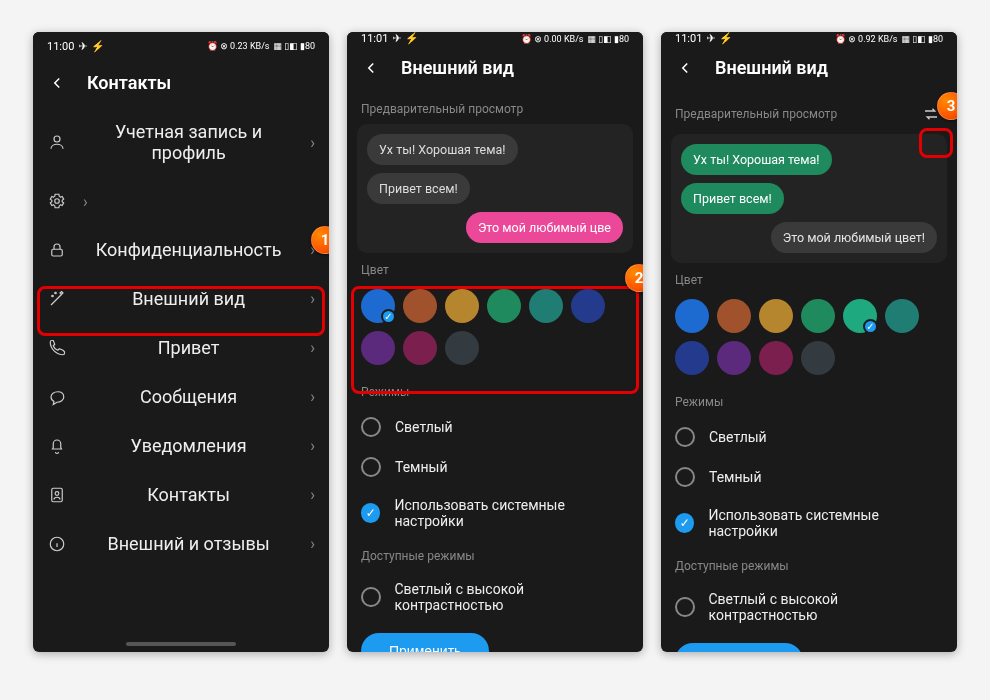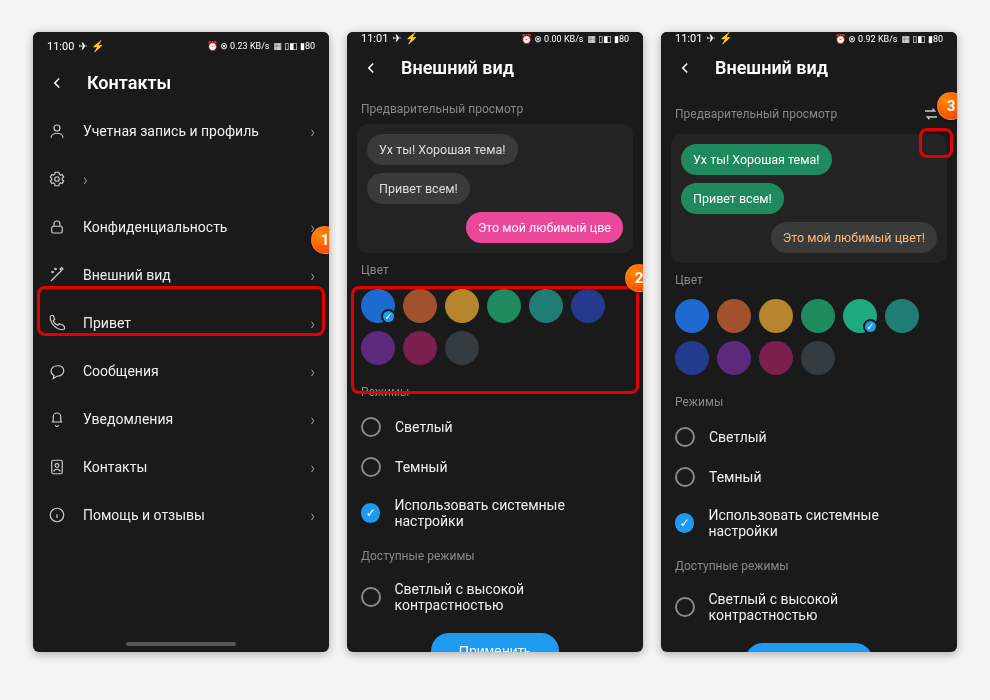--- a/index.html
+++ b/index.html
@@ -51,21 +51,21 @@
 
   .list { flex:1; overflow:hidden; }
   .row {
     display: flex;
     align-items: center;
     padding: 14px 14px;
     gap: 16px;
     cursor: pointer;
   }
   .row .icon { width:20px; height:20px; display:flex; align-items:center; justify-content:center; color:#ccc;}
-  .row .label { font-size:14px; color:#eee; flex:1; }
+  .row .label { font-size:18px; color:#eee; flex:1;text-align:center; }
   .row .chev { color:#888; }
 
   .section-label {
     font-size: 12px;
     color: #888;
     padding: 10px 14px 8px 14px;
   }
   .section-header-row { display:flex; align-items:center; justify-content:space-between; padding: 10px 14px 8px 14px;}
   .section-header-row .section-label-txt { font-size:12px; color:#888;}
 
@@ -139,21 +139,20 @@
     font-size:12px;
     position:absolute;
     top:50%; left:50%;
     transform:translate(-50%,-50%);
   }
   .radio-label { font-size:14px; color:#eee; }
 
   .apply-bar {
     padding: 10px 14px 6px 14px;
     display:flex;
-    justify-content:center;
   }
   .apply-btn {
     background:#1d9bf0;
     color:#fff;
     border:none;
     border-radius:20px;
     padding:10px 28px;
     font-size:14px;
     font-weight:500;
     cursor:pointer;
@@ -298,21 +297,21 @@
       <span class="label">Контакты</span>
       <span class="chev">›</span>
     </div>
     <div class="row">
       <span class="icon">
           <svg width="18" height="18" viewBox="0 0 24 24" fill="none" stroke="#ccc" stroke-width="1.6">
             <circle cx="12" cy="12" r="9"></circle>
             <path d="M12 8v.01M12 11v5"></path>
           </svg>
         </span>
-      <span class="label">Помощь и отзывы</span>
+      <span class="label">Внешний и отзывы</span>
       <span class="chev">›</span>
     </div>
   </div>
   <div class="home-pill"></div>
 
   <div class="anno-box" style="left:4px; top:254px; width:288px; height:50px;"></div>
   <div class="anno-badge" style="left:278px; top:194px;">1</div>
 </div>
 
 <div class="phone">
@@ -414,21 +413,21 @@
     <span class="section-label-txt">Предварительный просмотр</span>
     <span class="swap-btn">
       <svg width="18" height="18" viewBox="0 0 24 24" fill="none" stroke="#ccc" stroke-width="1.8">
           <path d="M4 8h13l-3-3M20 16H7l3 3"></path>
         </svg>
     </span>
   </div>
   <div class="preview-box">
     <div class="bubble" style="background:#1e8a5e; align-self:flex-start; color:#fff;">Ух ты! Хорошая тема!</div>
     <div class="bubble" style="background:#1e8a5e; align-self:flex-start; color:#fff;">Привет всем!</div>
-    <div class="bubble" style="background:#3a3a3a; align-self:flex-end; color:#fdba74;">Это мой любимый цвет!</div>
+    <div class="bubble" style="background:#3a3a3a; align-self:flex-end; color:#e5e5e5;">Это мой любимый цвет!</div>
   </div>
 
   <div class="section-label">Цвет</div>
   <div class="color-grid">
       <div class="swatch" style="background: rgb(29, 107, 208);"></div>
       <div class="swatch" style="background: rgb(160, 82, 45);"></div>
       <div class="swatch" style="background: rgb(182, 134, 46);"></div>
       <div class="swatch" style="background: rgb(30, 138, 94);"></div>
       <div class="swatch" style="background: rgb(31, 169, 127);">
         <div class="check">✓</div>

